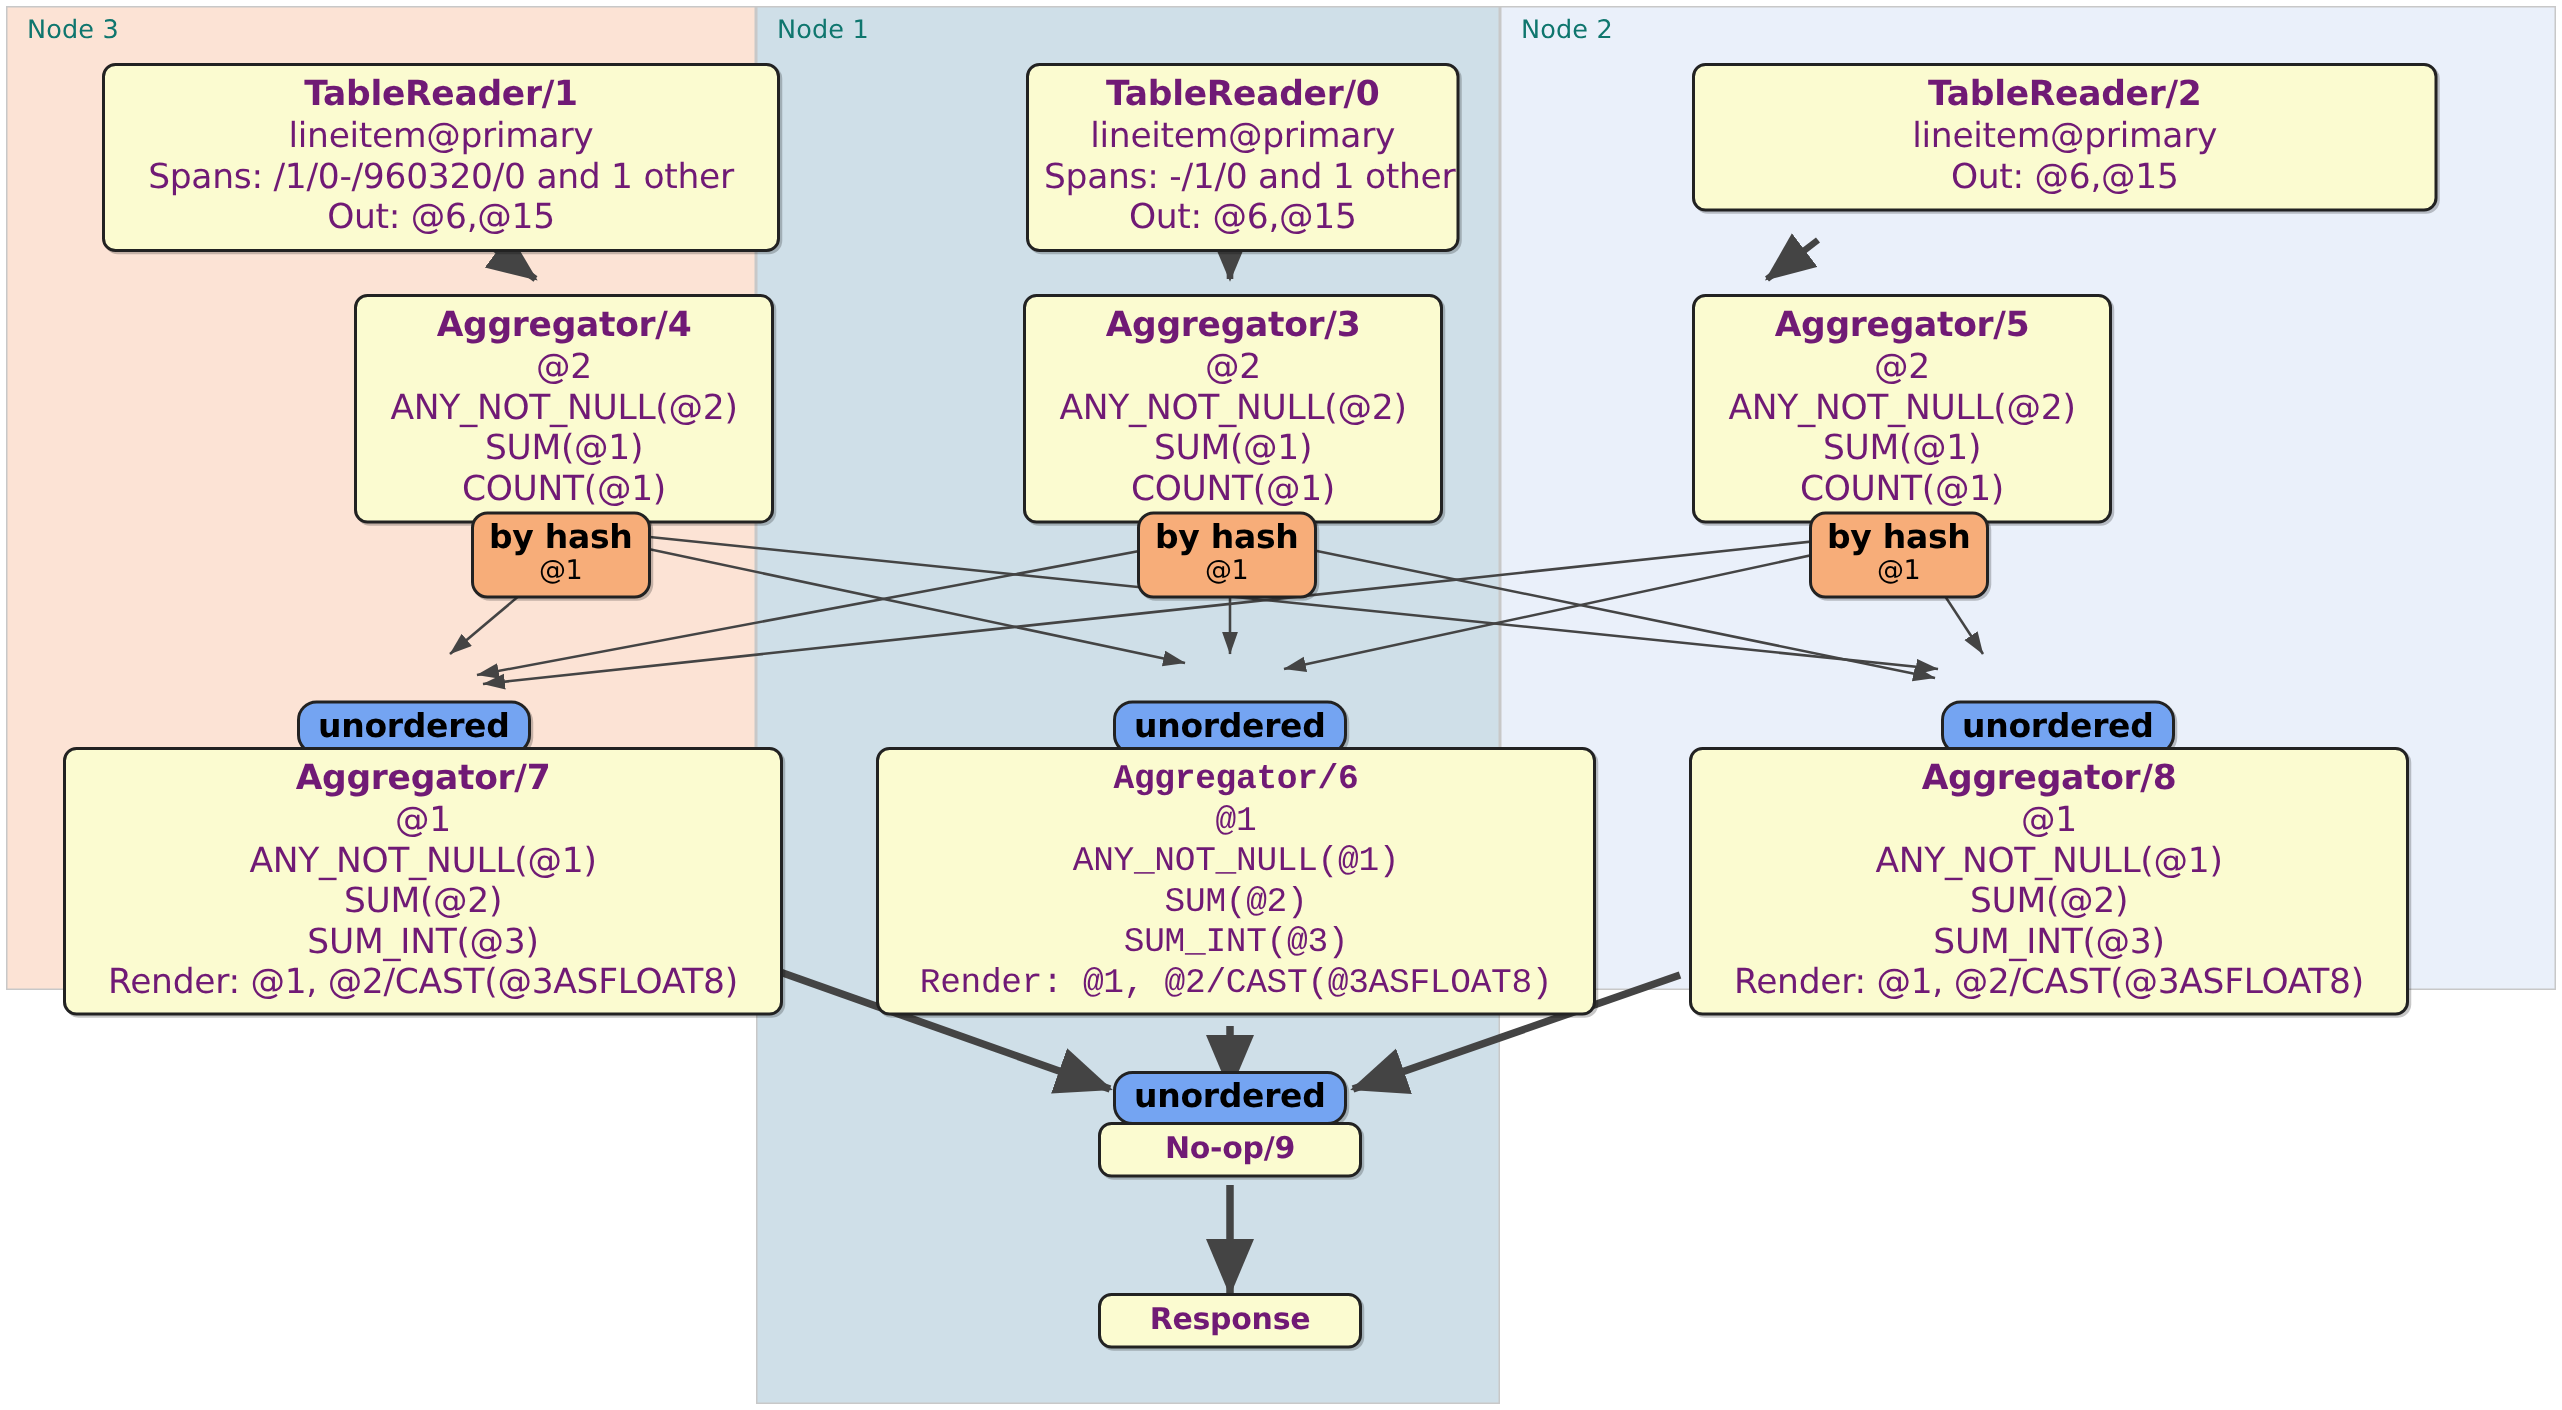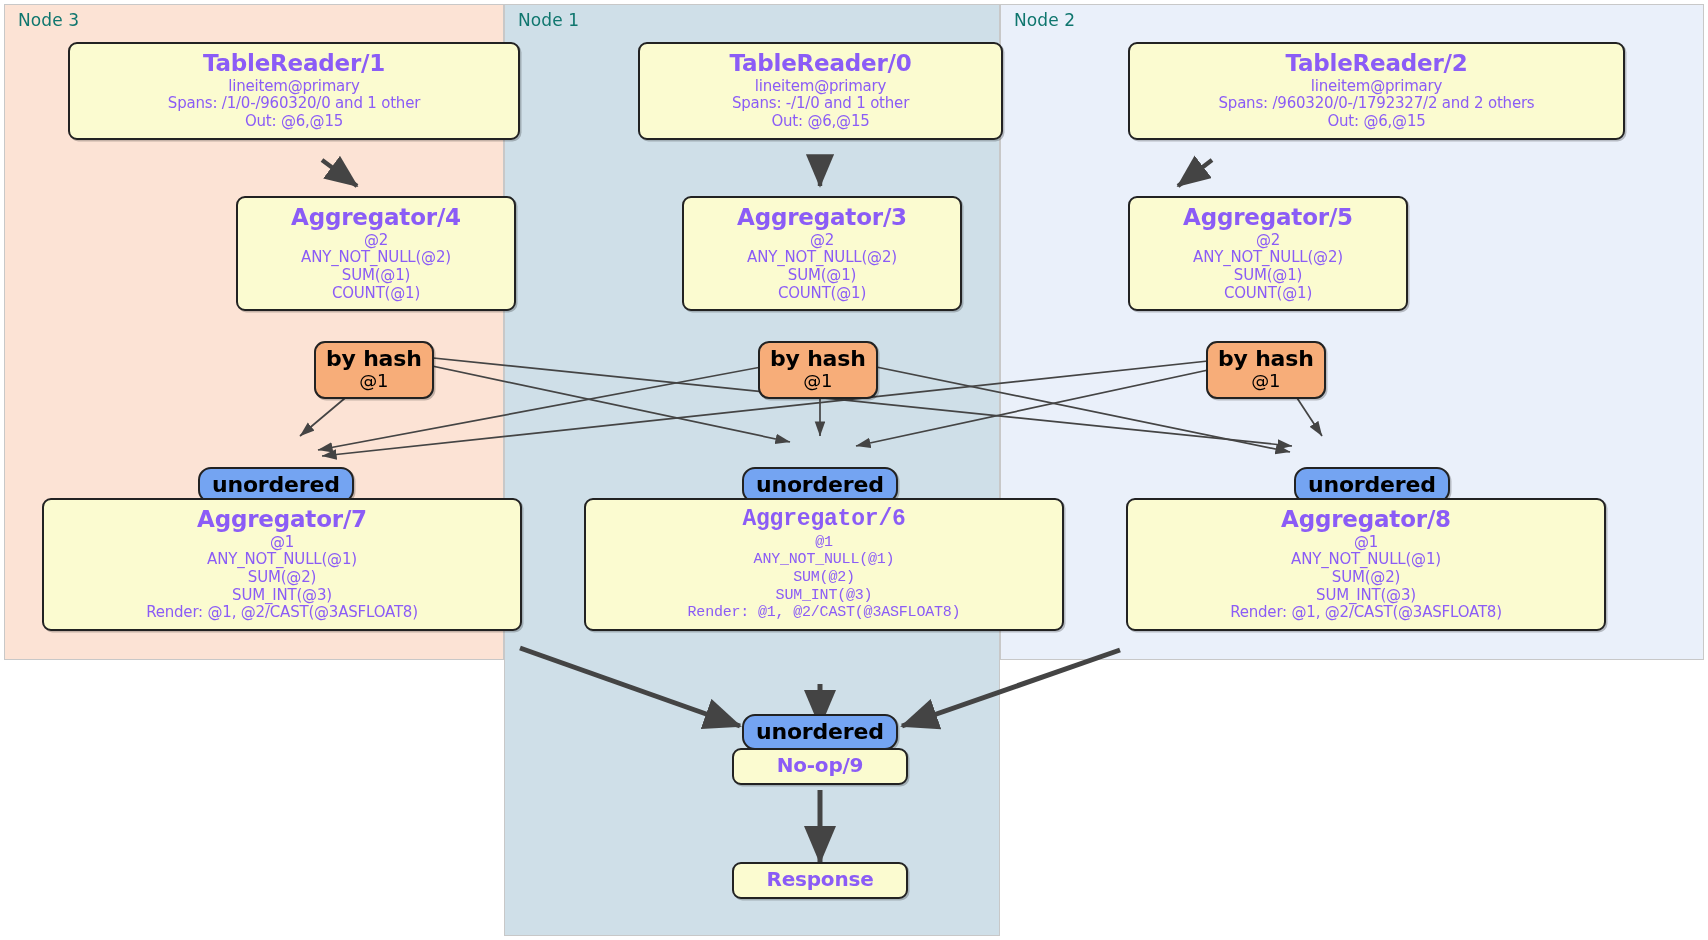--- a/index.html
+++ b/index.html
@@ -43,31 +43,31 @@
   
   .proc {
     position: absolute;
     box-sizing: border-box;
     background: #fbfbd0;
     border: 2px solid #222222;
     border-radius: 9px;
     text-align: center;
     padding: 6px 10px 7px 10px;
     line-height: 1.17;
-    color: #8b5cf6;
+    color: #701a75;
     box-shadow: 1.5px 1.5px 0 rgba(0,0,0,0.22);
   }
   .proc .title {
     font-weight: bold;
     font-size: 23px;
     letter-spacing: -0.2px;
     margin-bottom: 1px;
   }
   .proc .line {
-    font-size: 15px;
+    font-size: 23px;
     letter-spacing: -0.2px;
     white-space: nowrap;
   }
 
   
   .proc.compact {
     padding: 4px 14px 6px 14px;
   }
   .proc.compact .title {
     font-size: 20px;
@@ -154,31 +154,30 @@
     </g>
   </svg>
 
   <div class="proc" style="left:68px; top:42px; width:452px;">
     <div class="title">TableReader/1</div>
     <div class="line">lineitem@primary</div>
     <div class="line">Spans: /1/0-/960320/0 and 1 other</div>
     <div class="line">Out: @6,@15</div>
   </div>
 
-  <div class="proc" style="left:638px; top:42px; width:365px;">
+  <div class="proc" style="left:684px; top:42px; width:289px;">
     <div class="title">TableReader/0</div>
     <div class="line">lineitem@primary</div>
     <div class="line">Spans: -/1/0 and 1 other</div>
     <div class="line">Out: @6,@15</div>
   </div>
 
   <div class="proc" style="left:1128px; top:42px; width:497px;">
     <div class="title">TableReader/2</div>
     <div class="line">lineitem@primary</div>
-    <div class="line">Spans: /960320/0-/1792327/2 and 2 others</div>
     <div class="line">Out: @6,@15</div>
   </div>
 
   <div class="proc" style="left:236px; top:196px; width:280px;">
     <div class="title">Aggregator/4</div>
     <div class="line">@2</div>
     <div class="line">ANY_NOT_NULL(@2)</div>
     <div class="line">SUM(@1)</div>
     <div class="line">COUNT(@1)</div>
   </div>

